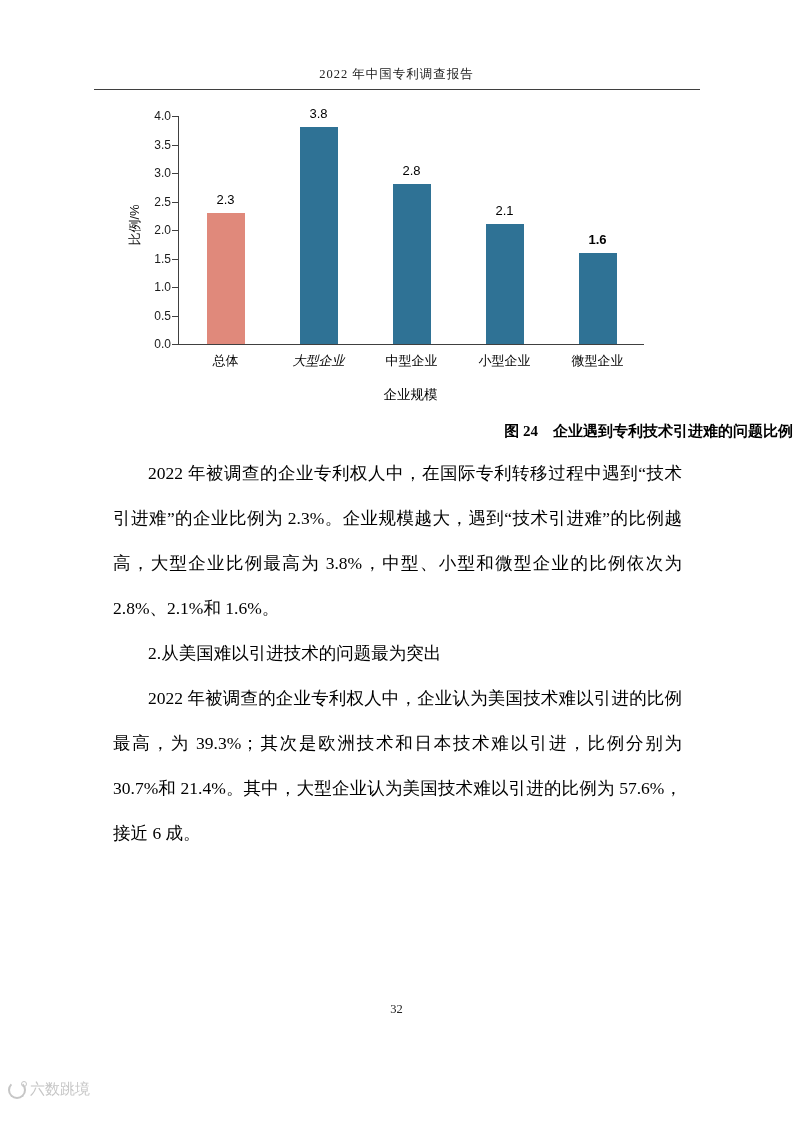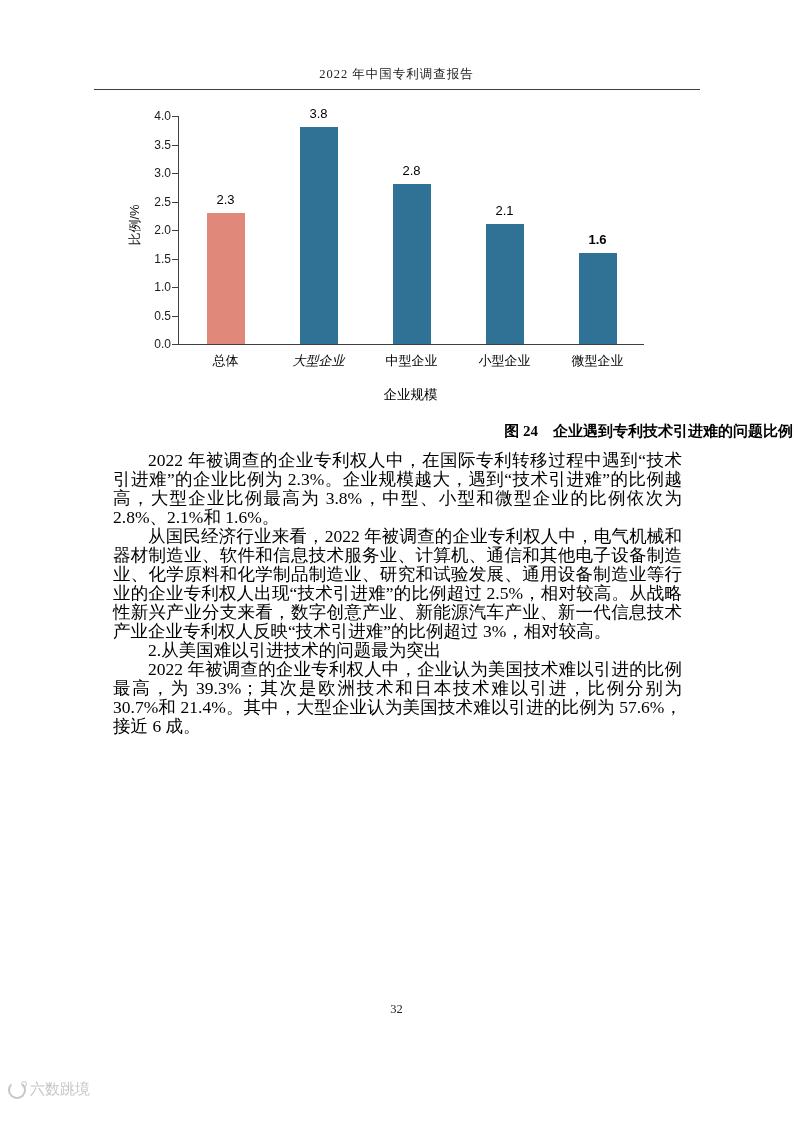--- a/index.html
+++ b/index.html
@@ -84,21 +84,21 @@
     font-weight:bold;
     color:#000;
   }
   
   .body-text{
     margin:10px 111px 0 113px;
   }
   .body-text p{
     margin:0;
     font-size:17.5px;
-    line-height:19px;
+    line-height:45px;
     text-align:justify;
     text-indent:2em;
     color:#000;
   }
   
   .page-number{
     position:absolute;
     top:1002px;left:0;width:100%;
     text-align:center;
     font-size:12.5px;color:#222;
@@ -176,21 +176,20 @@
         <div class="bar-value" style="left: 372px; width: 93px; bottom: 97.2px; font-weight: bold;">1.6</div>
         <div class="xtick" style="left: 372px; width: 93px;">微型企业</div>
       </div>
     <div class="x-axis-title">企业规模</div>
   </div>
 
   <div class="caption">图 24　企业遇到专利技术引进难的问题比例</div>
 
   <div class="body-text">
     <p>2022 年被调查的企业专利权人中，在国际专利转移过程中遇到“技术引进难”的企业比例为 2.3%。企业规模越大，遇到“技术引进难”的比例越高，大型企业比例最高为 3.8%，中型、小型和微型企业的比例依次为 2.8%、2.1%和 1.6%。</p>
-    <p>从国民经济行业来看，2022 年被调查的企业专利权人中，电气机械和器材制造业、软件和信息技术服务业、计算机、通信和其他电子设备制造业、化学原料和化学制品制造业、研究和试验发展、通用设备制造业等行业的企业专利权人出现“技术引进难”的比例超过 2.5%，相对较高。从战略性新兴产业分支来看，数字创意产业、新能源汽车产业、新一代信息技术产业企业专利权人反映“技术引进难”的比例超过 3%，相对较高。</p>
     <p>2.从美国难以引进技术的问题最为突出</p>
     <p>2022 年被调查的企业专利权人中，企业认为美国技术难以引进的比例最高，为 39.3%；其次是欧洲技术和日本技术难以引进，比例分别为 30.7%和 21.4%。其中，大型企业认为美国技术难以引进的比例为 57.6%，接近 6 成。</p>
   </div>
 
   <div class="page-number">32</div>
 
   <div class="watermark">
     <span class="wm-logo"></span>
     <span>六数跳境</span>
   </div>

